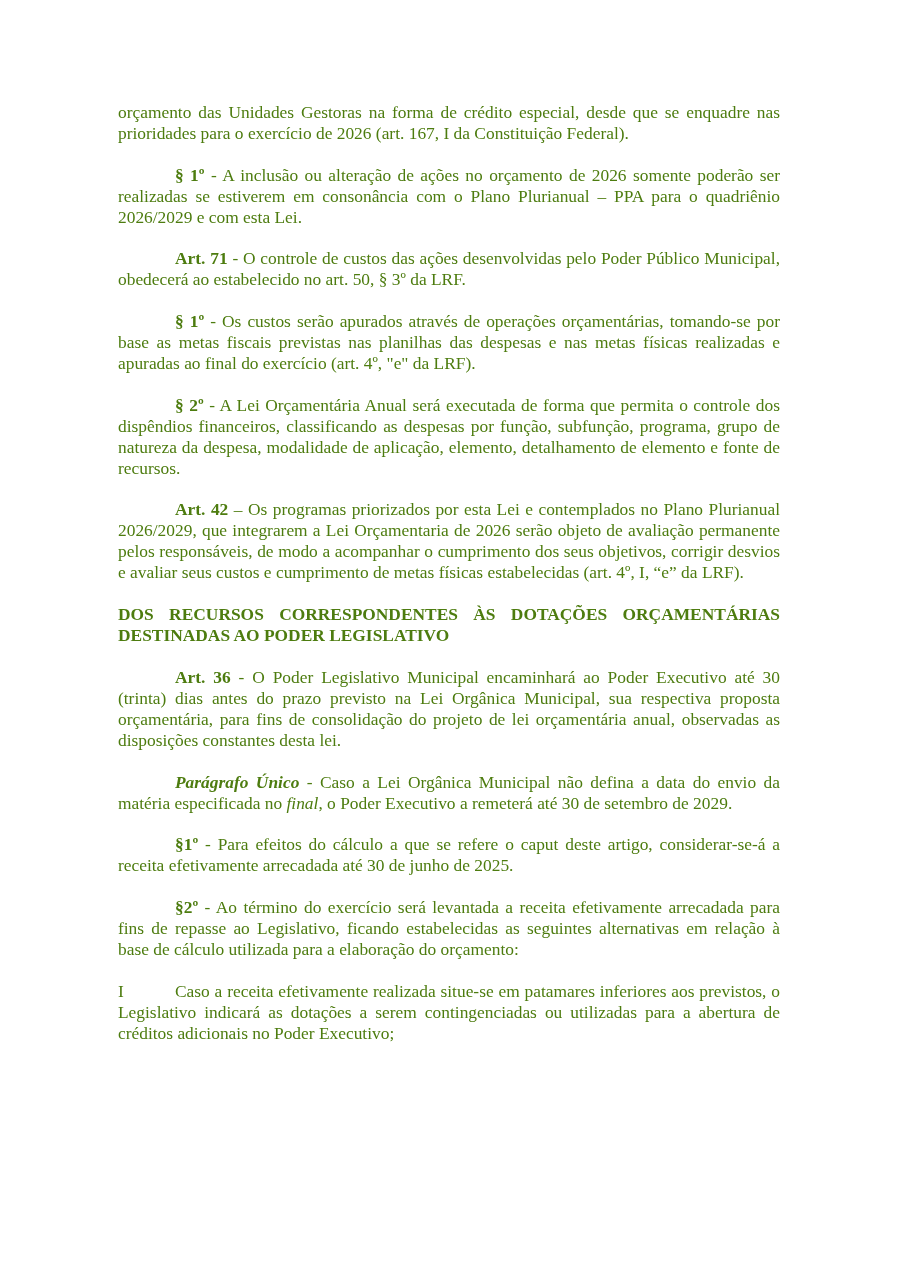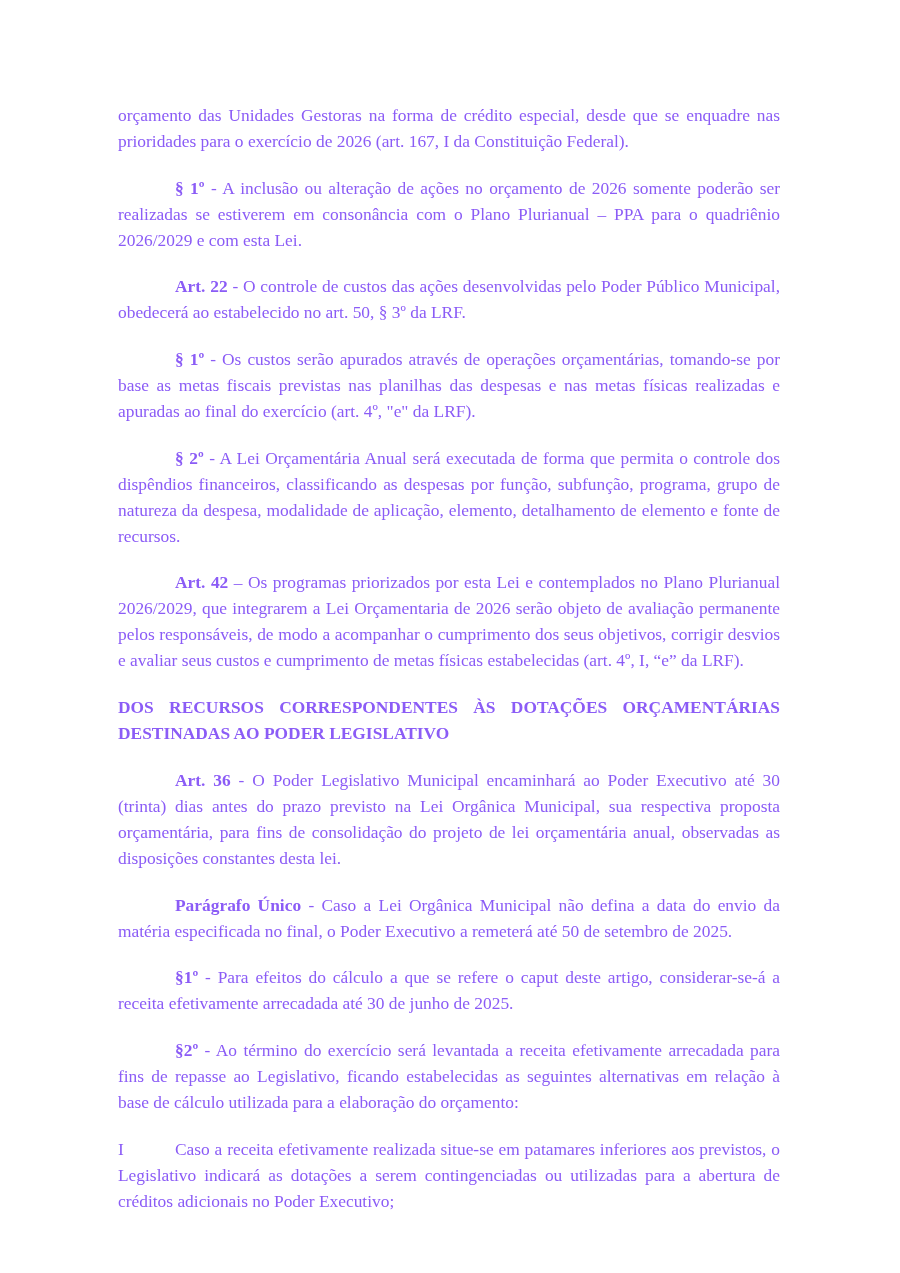--- a/index.html
+++ b/index.html
@@ -10,46 +10,46 @@
     overflow: hidden;
   }
   .page {
     box-sizing: border-box;
     width: 900px;
     height: 1038px;
     background: #ffffff;
     padding: 102px 120px 0 118px;
     font-family: "Liberation Serif", "DejaVu Serif", serif;
     font-size: 17.4px;
-    line-height: 26px;
-    color: #8b5cf6;
+    line-height: 21px;
+    color: #4d7c0f;
     text-align: justify;
   }
   .doc-body p {
     margin: 0 0 20.7px 0;
     padding: 0;
   }
   p.indent { text-indent: 57px; }
   p.heading { font-weight: bold; margin-bottom: 20.7px; }
   p.list-item { margin-bottom: 0; }
   .numeral { display: inline-block; width: 57px; text-indent: 0; }
   .b { font-weight: bold; }
-  .i { }
+  .i { font-style: italic; }
 </style>
 </head>
 <body>
 
 <div class="page">
   <div class="doc-body">
       <p class="body"><span class="">orçamento das Unidades Gestoras na forma de crédito especial, desde que se enquadre nas prioridades para o exercício de 2026 (art. 167, I da Constituição Federal).</span></p>
       <p class="body indent"><span class="b ">§ 1º</span><span class=""> - A inclusão ou alteração de ações no orçamento de 2026 somente poderão ser realizadas se estiverem em consonância com o Plano Plurianual – PPA para o quadriênio 2026/2029 e com esta Lei.</span></p>
-      <p class="body indent"><span class="b ">Art. 22</span><span class=""> - O controle de custos das ações desenvolvidas pelo Poder Público Municipal, obedecerá ao estabelecido no art. 50, § 3º da LRF.</span></p>
+      <p class="body indent"><span class="b ">Art. 71</span><span class=""> - O controle de custos das ações desenvolvidas pelo Poder Público Municipal, obedecerá ao estabelecido no art. 50, § 3º da LRF.</span></p>
       <p class="body indent"><span class="b ">§ 1º</span><span class=""> - Os custos serão apurados através de operações orçamentárias, tomando-se por base as metas fiscais previstas nas planilhas das despesas e nas metas físicas realizadas e apuradas ao final do exercício (art. 4º, "e" da LRF).</span></p>
       <p class="body indent"><span class="b ">§ 2º</span><span class=""> - A Lei Orçamentária Anual será executada de forma que permita o controle dos dispêndios financeiros, classificando as despesas por função, subfunção, programa, grupo de natureza da despesa, modalidade de aplicação, elemento, detalhamento de elemento e fonte de recursos.</span></p>
       <p class="body indent"><span class="b ">Art. 42</span><span class=""> – Os programas priorizados por esta Lei e contemplados no Plano Plurianual 2026/2029, que integrarem a Lei Orçamentaria de 2026 serão objeto de avaliação permanente pelos responsáveis, de modo a acompanhar o cumprimento dos seus objetivos, corrigir desvios e avaliar seus custos e cumprimento de metas físicas estabelecidas (art. 4º, I, “e” da LRF).</span></p>
       <p class="heading"><span class="b ">DOS RECURSOS CORRESPONDENTES ÀS DOTAÇÕES ORÇAMENTÁRIAS DESTINADAS AO PODER LEGISLATIVO</span></p>
       <p class="body indent"><span class="b ">Art. 36</span><span class=""> - O Poder Legislativo Municipal encaminhará ao Poder Executivo até 30 (trinta) dias antes do prazo previsto na Lei Orgânica Municipal, sua respectiva proposta orçamentária, para fins de consolidação do projeto de lei orçamentária anual, observadas as disposições constantes desta lei.</span></p>
-      <p class="body indent"><span class="b i">Parágrafo Único</span><span class=""> - Caso a Lei Orgânica Municipal não defina a data do envio da matéria especificada no </span><span class="i">final</span><span class="">, o Poder Executivo a remeterá até 50 de setembro de 2025.</span></p>
+      <p class="body indent"><span class="b i">Parágrafo Único</span><span class=""> - Caso a Lei Orgânica Municipal não defina a data do envio da matéria especificada no </span><span class="i">final</span><span class="">, o Poder Executivo a remeterá até 30 de setembro de 2029.</span></p>
       <p class="body indent"><span class="b ">§1º</span><span class=""> - Para efeitos do cálculo a que se refere o caput deste artigo, considerar-se-á a receita efetivamente arrecadada até 30 de junho de 2025.</span></p>
       <p class="body indent"><span class="b ">§2º</span><span class=""> - Ao término do exercício será levantada a receita efetivamente arrecadada para fins de repasse ao Legislativo, ficando estabelecidas as seguintes alternativas em relação à base de cálculo utilizada para a elaboração do orçamento:</span></p>
       <p class="list-item"><span class="numeral">I</span><span class="">Caso a receita efetivamente realizada situe-se em patamares inferiores aos previstos, o Legislativo indicará as dotações a serem contingenciadas ou utilizadas para a abertura de créditos adicionais no Poder Executivo;</span></p>
     </div>
 </div>
 
 </body></html>

